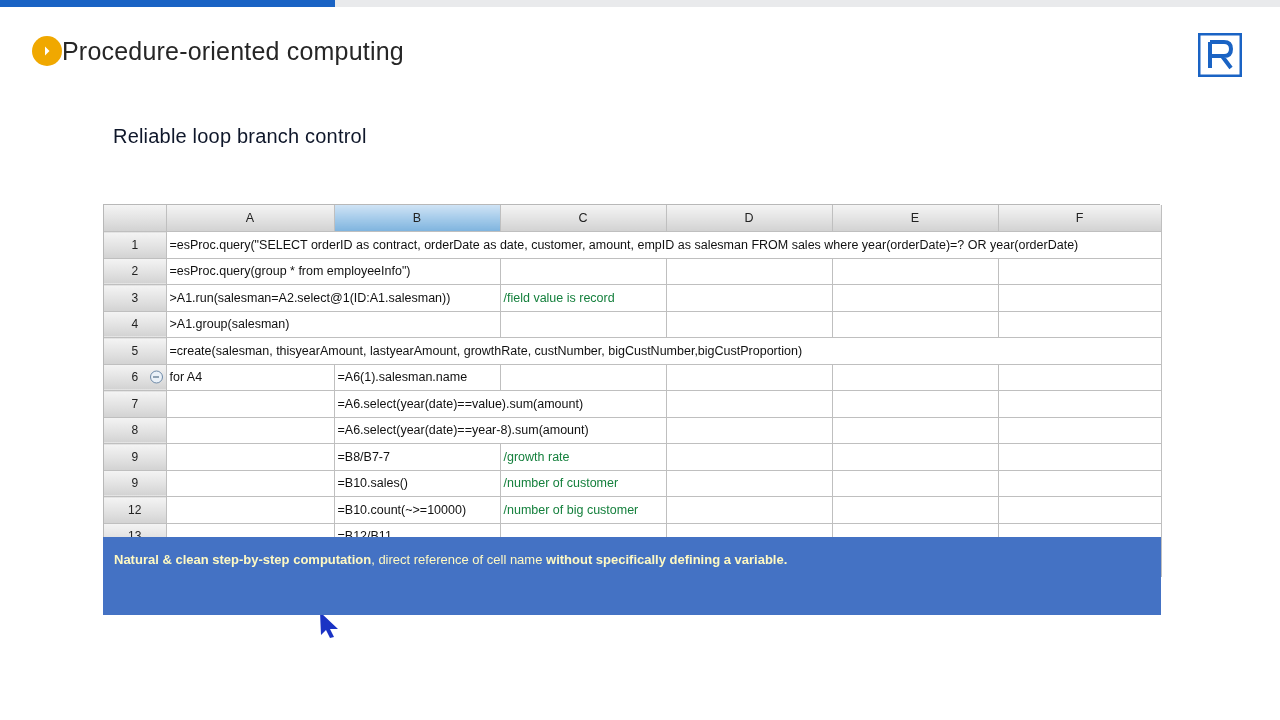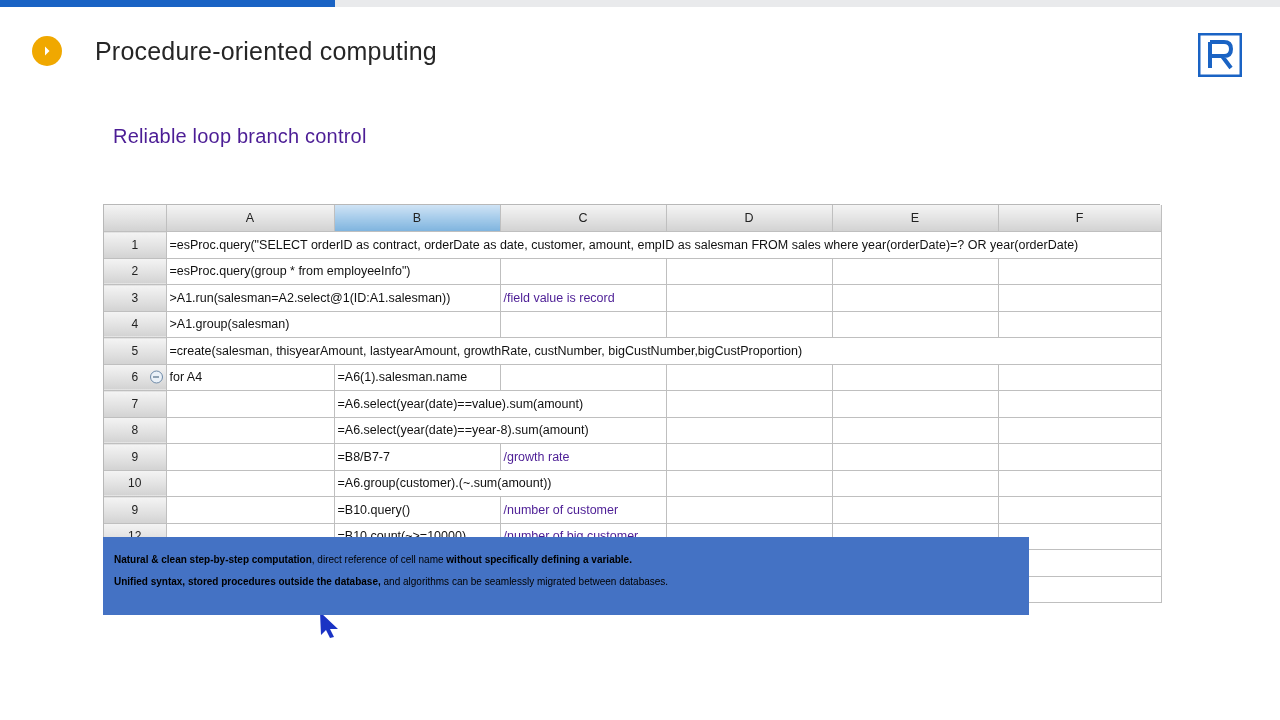--- a/index.html
+++ b/index.html
@@ -44,21 +44,20 @@
     height: 30px;
     border-radius: 50%;
     background: #f0a800;
     display: flex;
     align-items: center;
     justify-content: center;
     flex: none;
   }
   .bullet-icon svg { display: block; }
   .header-title {
-    margin-left: 33px;
     font-size: 25px;
     color: #262626;
     letter-spacing: 0.2px;
     white-space: nowrap;
   }
 
   
   .logo {
     position: absolute;
     top: 33px;
@@ -67,21 +66,21 @@
     height: 44px;
   }
   .logo svg { display: block; }
 
   
   .subtitle {
     position: absolute;
     top: 125px;
     left: 113px;
     font-size: 20px;
-    color: #4c1d95;
+    color: #0f172a;
     letter-spacing: 0.2px;
   }
 
   
   .sheet {
     position: absolute;
     top: 204px;
     left: 103px;
     width: 1057px;
     border: 1px solid #b8b8b8;
@@ -133,44 +132,44 @@
     border: 1px solid #6e8aa8;
     border-radius: 50%;
     background: #eaf1f8;
     display: flex; align-items: center; justify-content: center;
   }
   .rowhead .minus i {
     display: block;
     width: 6px; height: 1px;
     background: #34556f;
   }
-  .cell-green { color: #4c1d95; }
+  .cell-green { color: #15803d; }
   .wide-span { white-space: nowrap; overflow: visible; }
 
   
   col.c-row { width: 62px; }
   col.c-a { width: 168px; }
   col.c-b { width: 166px; }
   col.c-c { width: 166px; }
   col.c-d { width: 166px; }
   col.c-e { width: 166px; }
   col.c-f { width: 163px; }
 
   
   .callout {
     position: absolute;
     top: 537px;
     left: 103px;
-    width: 926px;
+    width: 1058px;
     height: 78px;
     background: #4472c4;
-    color: #000000;
+    color: #fef9c3;
     box-sizing: border-box;
     padding: 12px 12px 0 11px;
-    font-size: 10px;
+    font-size: 13px;
     line-height: 22px;
   }
   .callout b { font-weight: bold; }
 
   
   .arrow {
     position: absolute;
     top: 612px;
     left: 318px;
     width: 26px;
@@ -297,33 +296,25 @@
     <tr>
       <td class="rowhead">9</td>
       <td></td>
       <td>=B8/B7-7</td>
       <td class="cell-green">/growth rate</td>
       <td></td>
       <td></td>
       <td></td>
     </tr>
 
-    <tr>
-      <td class="rowhead">10</td>
-      <td></td>
-      <td colspan="2" class="wide-span">=A6.group(customer).(~.sum(amount))</td>
-      <td></td>
-      <td></td>
-      <td></td>
-    </tr>
 
     <tr>
       <td class="rowhead">9</td>
       <td></td>
-      <td>=B10.query()</td>
+      <td>=B10.sales()</td>
       <td class="cell-green">/number of customer</td>
       <td></td>
       <td></td>
       <td></td>
     </tr>
 
     <tr>
       <td class="rowhead">12</td>
       <td></td>
       <td>=B10.count(~&gt;=10000)</td>
@@ -359,16 +350,13 @@
 <div class="arrow">
   <svg width="26" height="26" viewBox="0 0 26 26">
     <path d="M2 0 L20 17 L12 17 L16 25 L12 26 L8 18 L3 23 Z" fill="#1a33c4"></path>
   </svg>
 </div>
 
 <div class="callout">
   <div>
     <b>Natural &amp; clean step-by-step computation</b><span>, direct reference of cell name </span><b>without specifically defining a variable.</b>
   </div>
-  <div>
-    <b>Unified syntax, stored procedures outside the database,</b><span> and algorithms can be seamlessly migrated between databases.</span>
-  </div>
 </div>
 
 </body></html>

